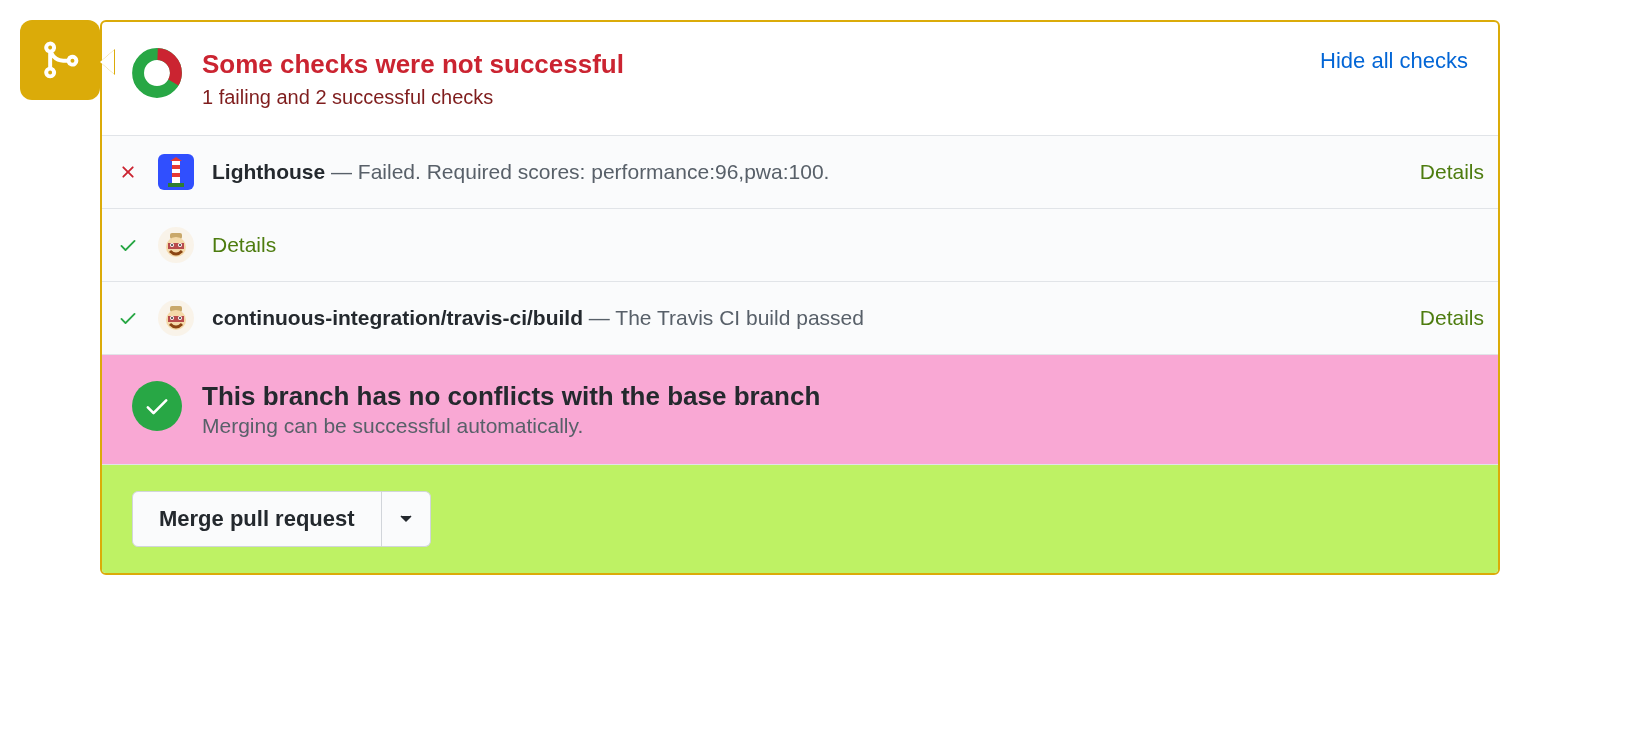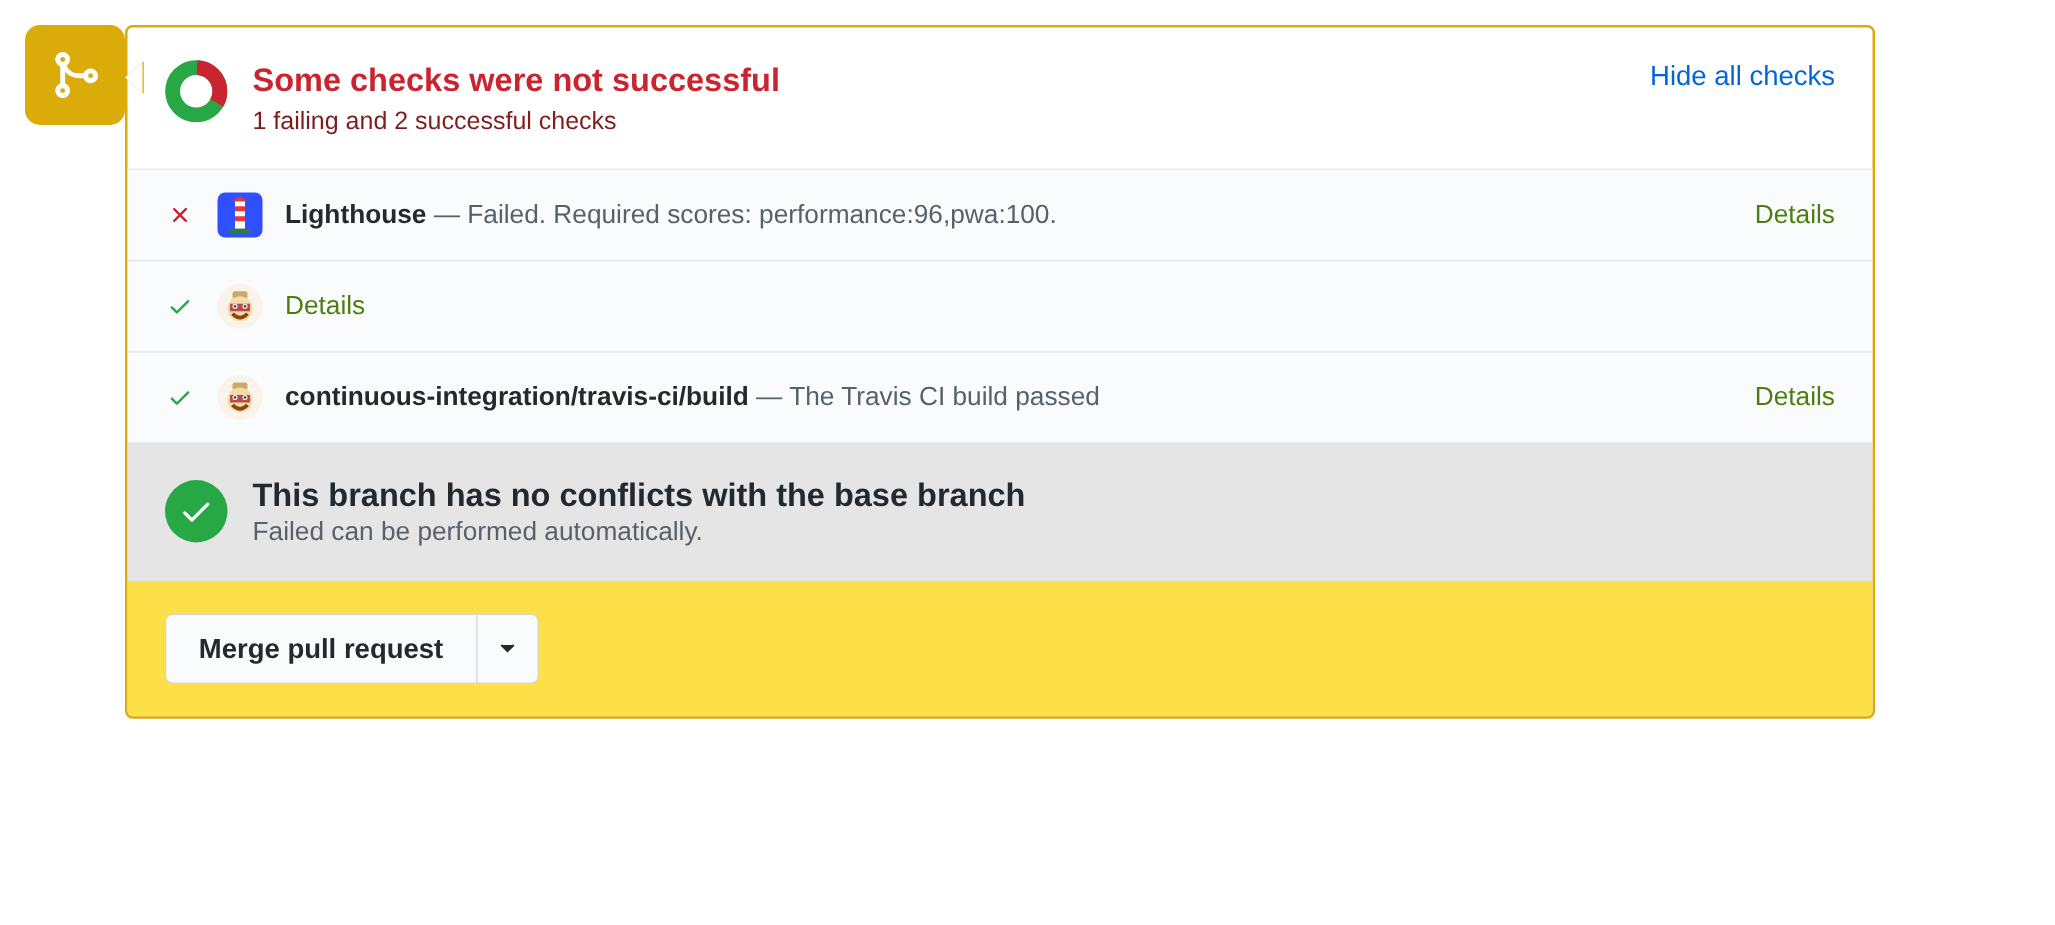--- a/index.html
+++ b/index.html
@@ -85,21 +85,21 @@
     }
     .hide-link {
       color: #0366d6;
       font-size: 22px;
       text-decoration: none;
       white-space: nowrap;
     }
     .check-row {
       display: flex;
       align-items: center;
-      padding: 18px 30px;
+      padding: 18px 14px;
       border-top: 1px solid #e1e4e8;
       background: #fafbfc;
       gap: 18px;
     }
     .check-status {
       width: 24px;
       flex-shrink: 0;
       display: flex;
       align-items: center;
       justify-content: center;
@@ -131,25 +131,25 @@
       font-weight: 600;
       color: #24292e;
     }
     .details-link {
       color: #4d7c0f;
       font-size: 21px;
       text-decoration: none;
     }
     .conflict-section {
       display: flex;
-      align-items: center;
+      align-items: flex-start;
       padding: 26px 30px;
       gap: 20px;
       border-top: 1px solid #e1e4e8;
-      background: #e5e5e5;
+      background: #f9a8d4;
     }
     .success-circle {
       width: 50px;
       height: 50px;
       background: #28a745;
       border-radius: 50%;
       display: flex;
       align-items: center;
       justify-content: center;
       flex-shrink: 0;
@@ -162,21 +162,21 @@
     .conflict-subtitle {
       font-size: 21px;
       color: #586069;
       margin-top: 2px;
     }
     .merge-section {
       display: flex;
       align-items: center;
       padding: 26px 30px;
       border-top: 1px solid #e1e4e8;
-      background: #fde047;
+      background: #bef264;
       gap: 20px;
     }
     .btn-group {
       display: flex;
     }
     .merge-btn {
       background: #fafbfc;
       border: 1px solid #d1d5da;
       padding: 14px 26px;
       font-size: 22px;
@@ -296,21 +296,21 @@
     </div>
 
     <div class="conflict-section">
       <div class="success-circle">
         <svg width="28" height="28" viewBox="0 0 16 16" fill="#fff">
             <path fill-rule="evenodd" d="M13.78 4.22a.75.75 0 010 1.06l-7.25 7.25a.75.75 0 01-1.06 0L2.22 9.28a.75.75 0 011.06-1.06L6 10.94l6.72-6.72a.75.75 0 011.06 0z"></path>
           </svg>
       </div>
       <div>
         <div class="conflict-title">This branch has no conflicts with the base branch</div>
-        <div class="conflict-subtitle">Failed can be performed automatically.</div>
+        <div class="conflict-subtitle">Merging can be successful automatically.</div>
       </div>
     </div>
 
     <div class="merge-section">
       <div class="btn-group">
         <button class="merge-btn">Merge pull request</button>
         <button class="dropdown-btn">
           <svg width="12" height="8" viewBox="0 0 12 8">
               <path d="M1 1 L6 6 L11 1" stroke="#24292e" stroke-width="1.5" fill="#24292e"></path>
             </svg>

